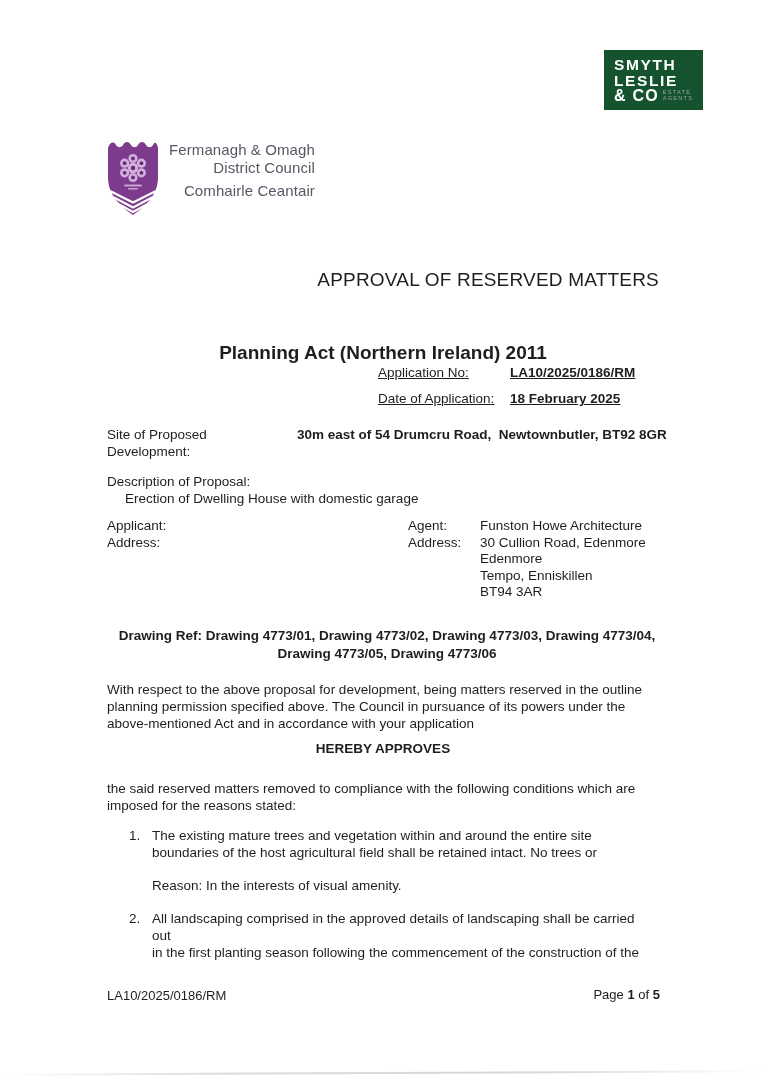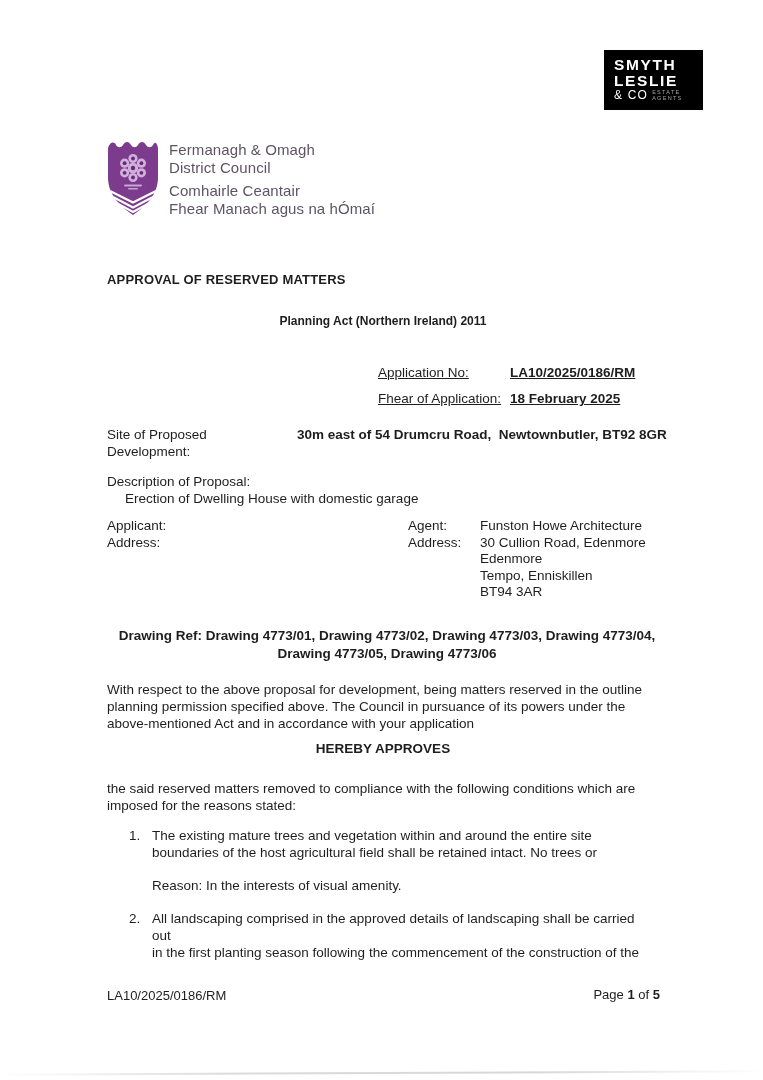--- a/index.html
+++ b/index.html
@@ -11,64 +11,64 @@
     font-family: "Liberation Sans", sans-serif;
     color: #1e1e1e;
     overflow: hidden;
   }
   .abs { position: absolute; }
 
   
   .agency-logo {
     left: 604px; top: 50px;
     width: 99px; height: 60px;
-    background: #000000;
+    background: #14532d;
     box-sizing: border-box;
     padding: 7px 0 0 10px;
     color: #ffffff;
   }
   .agency-logo .big {
     font-weight: bold;
     font-size: 15.5px;
     line-height: 16px;
     letter-spacing: 1.6px;
   }
   .agency-line3 { display: flex; align-items: flex-end; gap: 4px; }
   .agency-logo .co {
-    font-weight: normal;
-    font-size: 12px;
+    font-weight: bold;
+    font-size: 16px;
     line-height: 13px;
     letter-spacing: 1.2px;
   }
   .agency-sub {
     color: #a3a2a0;
     font-size: 5.5px;
     line-height: 6px;
     letter-spacing: 1.3px;
     padding-bottom: 1px;
   }
 
   
-  .council { left: 106px; top: 139px; display: flex; gap: 9px; }
+  .council { left: 106px; top: 139px; display: flex; gap: 9px; text-align: right; }
   .council-text {
     color: #5d5464;
     font-size: 15px;
     line-height: 18px;
     padding-top: 2px;
     letter-spacing: 0.1px;
   }
   .council-text .grp2 { margin-top: 5px; }
 
   
   .doc {
     font-size: 13.5px;
     line-height: 17.2px;
   }
-  .title-main   { left: 107px; top: 271px; width: 552px; font-weight: bold; font-size: 13px; letter-spacing: 0.2px; text-align: left; }
-  .title-act    { left: 107px; top: 313px; width: 552px; font-weight: bold; font-size: 12px; text-align: center; }
+  .title-main   { left: 107px; top: 271px; width: 552px; font-weight: normal; font-size: 19px; letter-spacing: 0.2px; text-align: right; }
+  .title-act    { left: 107px; top: 344px; width: 552px; font-weight: bold; font-size: 19px; text-align: center; }
 
   .app-block { left: 378px; top: 364px; text-decoration: underline; }
   .app-row { display: flex; margin-bottom: 9px; }
   .app-row .lbl { width: 132px; }
   .app-row .val { font-weight: bold; }
 
   .site-row { left: 107px; top: 426px; width: 600px; display: flex; }
   .site-row .lbl { width: 190px; }
   .site-row .val { font-weight: bold; white-space: pre-wrap; width: 410px; }
 
@@ -145,34 +145,33 @@
         <rect x="22" y="49" width="10" height="1.6" rx="0.8" fill="#c9a4d6"></rect>
         <path d="M4,52 L27,63.5 L50,52" stroke="#ffffff" stroke-width="2.2" fill="none"></path>
         <path d="M7,58 L27,68.5 L47,58" stroke="#ffffff" stroke-width="2.2" fill="none"></path>
         <path d="M10.5,64 L27,73 L43.5,64" stroke="#ffffff" stroke-width="2.2" fill="none"></path>
       </svg>
     </span>
     <div class="council-text">
       <div>Fermanagh &amp; Omagh</div>
       <div>District Council</div>
       <div class="grp2">Comhairle Ceantair</div>
-      <div>Fhear Manach agus na hÓmaí</div>
     </div>
   </div>
 
   <div class="abs doc title-main">APPROVAL OF RESERVED MATTERS</div>
   <div class="abs doc title-act">Planning Act (Northern Ireland) 2011</div>
 
   <div class="abs doc app-block">
     <div class="app-row">
       <span class="lbl">Application No:</span>
       <span class="val">LA10/2025/0186/RM</span>
     </div>
     <div class="app-row">
-      <span class="lbl">Fhear of Application:</span>
+      <span class="lbl">Date of Application:</span>
       <span class="val">18 February 2025</span>
     </div>
   </div>
 
   <div class="abs doc site-row">
     <span class="lbl">
       <span>Site of Proposed</span><br>
       <span>Development:</span>
     </span>
     <span class="val">30m east of 54 Drumcru Road,  Newtownbutler, BT92 8GR</span>

